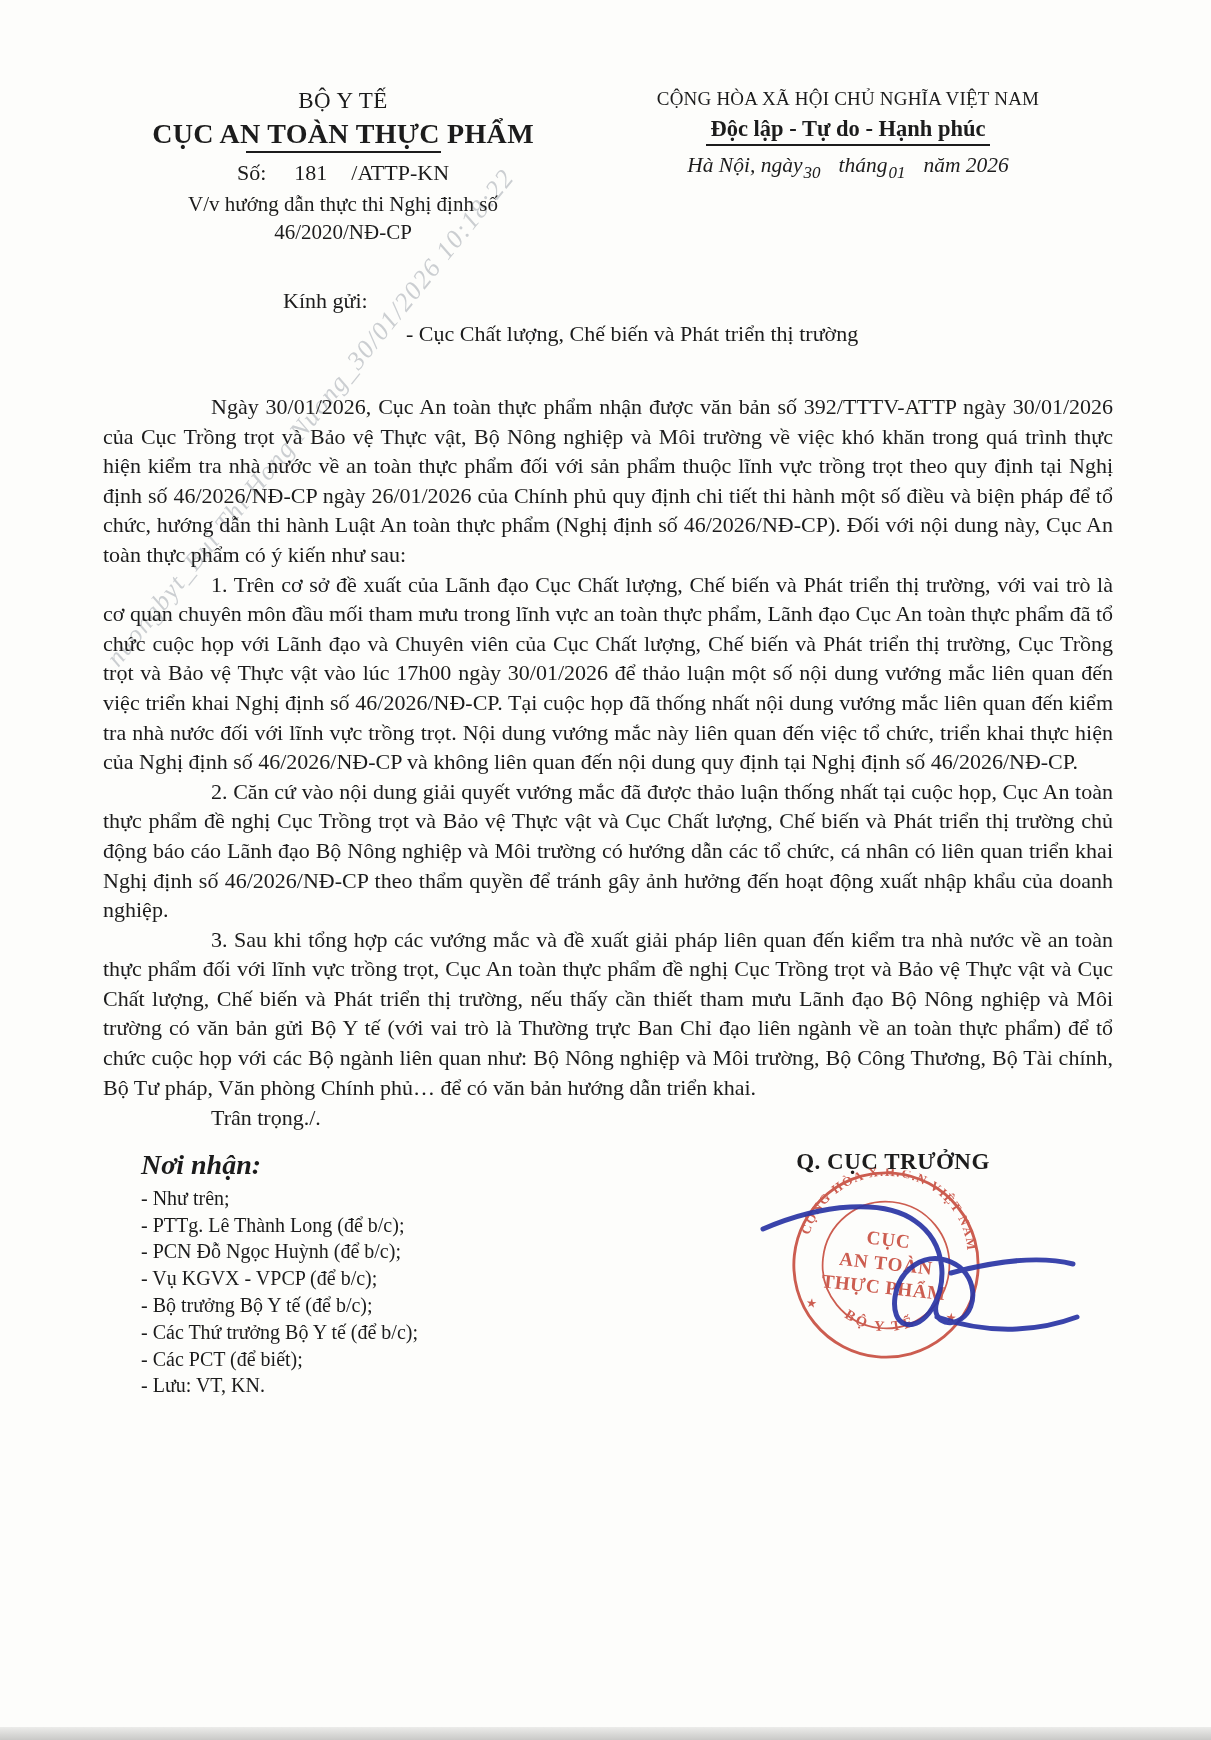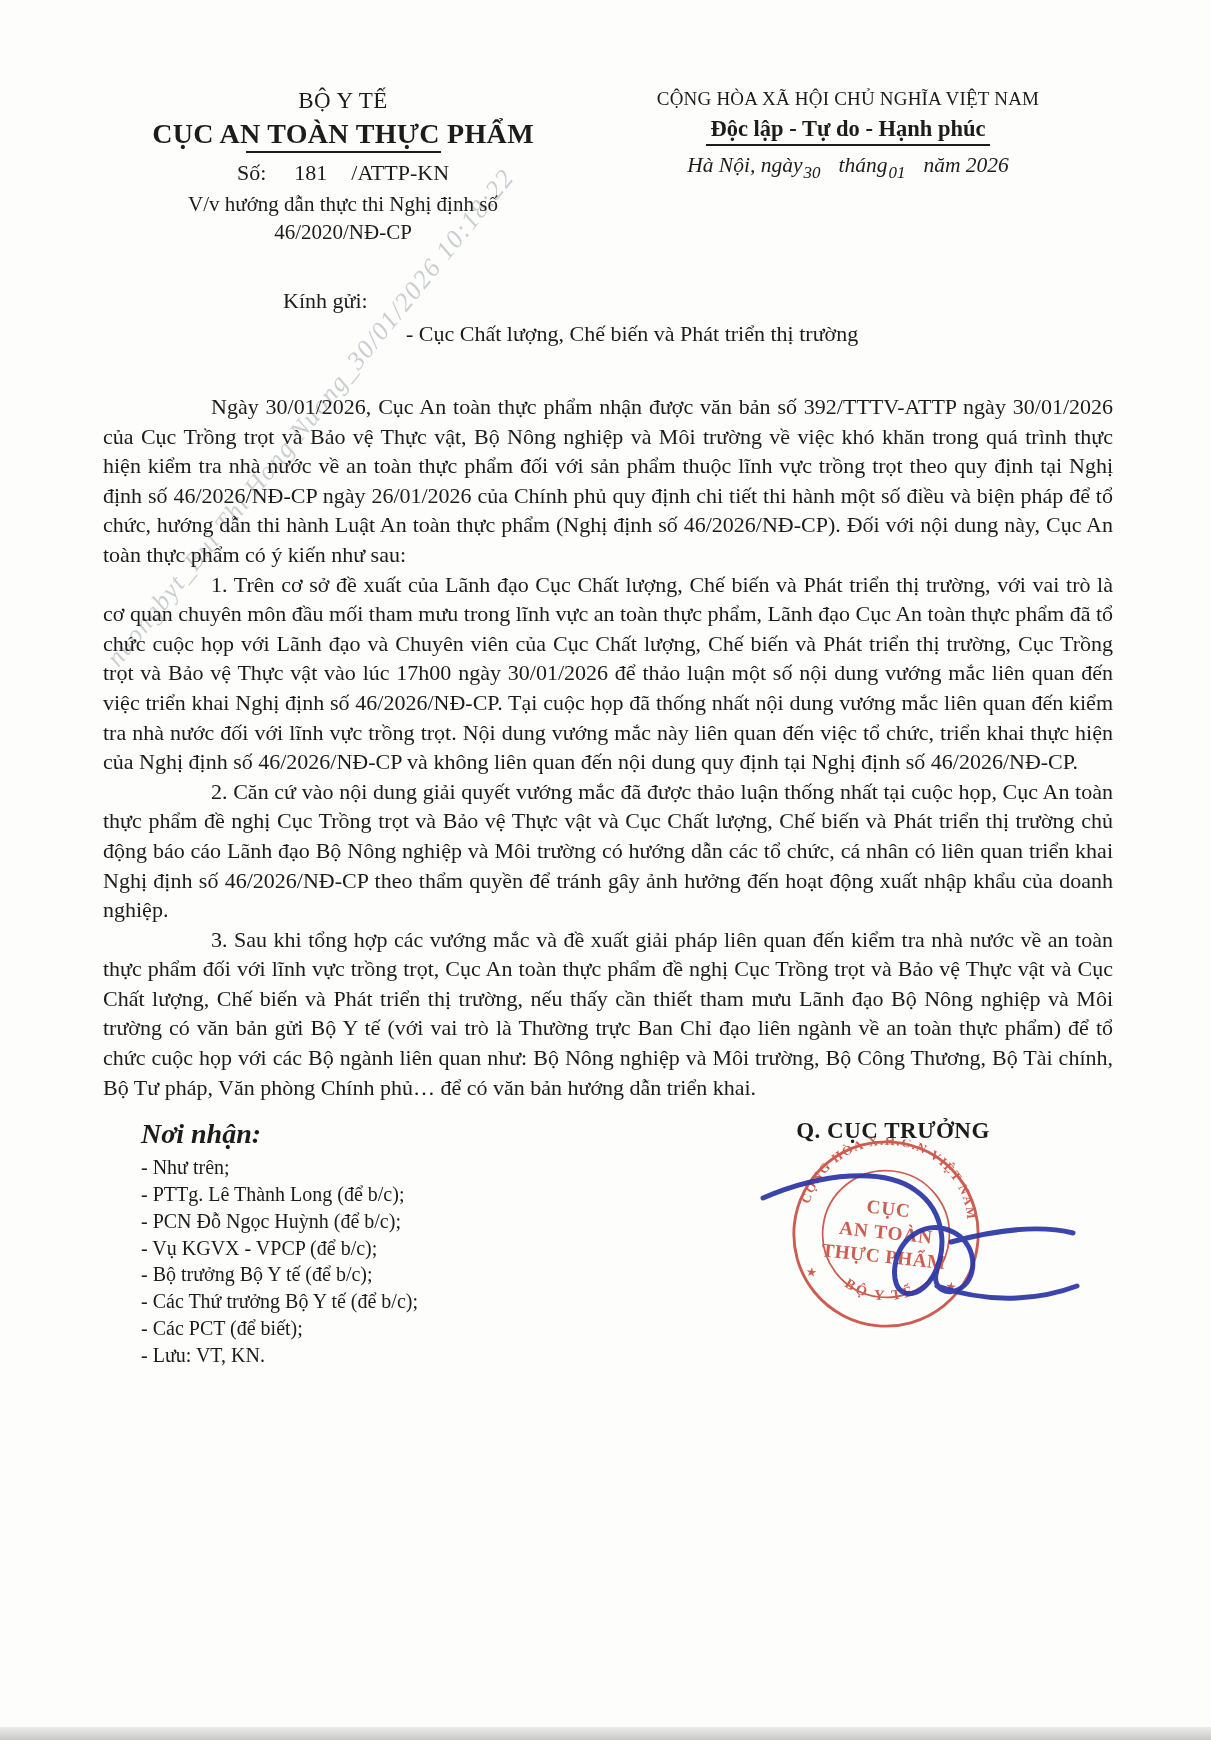--- a/index.html
+++ b/index.html
@@ -137,20 +137,21 @@
       <div class="recipients">
         <div>- Cục Chất lượng, Chế biến và Phát triển thị trường</div>
       </div>
     </div>
 
     <div class="doc-body">
       <p>Ngày 30/01/2026, Cục An toàn thực phẩm nhận được văn bản số 392/TTTV-ATTP ngày 30/01/2026 của Cục Trồng trọt và Bảo vệ Thực vật, Bộ Nông nghiệp và Môi trường về việc khó khăn trong quá trình thực hiện kiểm tra nhà nước về an toàn thực phẩm đối với sản phẩm thuộc lĩnh vực trồng trọt theo quy định tại Nghị định số 46/2026/NĐ-CP ngày 26/01/2026 của Chính phủ quy định chi tiết thi hành một số điều và biện pháp để tổ chức, hướng dẫn thi hành Luật An toàn thực phẩm (Nghị định số 46/2026/NĐ-CP). Đối với nội dung này, Cục An toàn thực phẩm có ý kiến như sau:</p>
       <p>1. Trên cơ sở đề xuất của Lãnh đạo Cục Chất lượng, Chế biến và Phát triển thị trường, với vai trò là cơ quan chuyên môn đầu mối tham mưu trong lĩnh vực an toàn thực phẩm, Lãnh đạo Cục An toàn thực phẩm đã tổ chức cuộc họp với Lãnh đạo và Chuyên viên của Cục Chất lượng, Chế biến và Phát triển thị trường, Cục Trồng trọt và Bảo vệ Thực vật vào lúc 17h00 ngày 30/01/2026 để thảo luận một số nội dung vướng mắc liên quan đến việc triển khai Nghị định số 46/2026/NĐ-CP. Tại cuộc họp đã thống nhất nội dung vướng mắc liên quan đến kiểm tra nhà nước đối với lĩnh vực trồng trọt. Nội dung vướng mắc này liên quan đến việc tổ chức, triển khai thực hiện của Nghị định số 46/2026/NĐ-CP và không liên quan đến nội dung quy định tại Nghị định số 46/2026/NĐ-CP.</p>
       <p>2. Căn cứ vào nội dung giải quyết vướng mắc đã được thảo luận thống nhất tại cuộc họp, Cục An toàn thực phẩm đề nghị Cục Trồng trọt và Bảo vệ Thực vật và Cục Chất lượng, Chế biến và Phát triển thị trường chủ động báo cáo Lãnh đạo Bộ Nông nghiệp và Môi trường có hướng dẫn các tổ chức, cá nhân có liên quan triển khai Nghị định số 46/2026/NĐ-CP theo thẩm quyền để tránh gây ảnh hưởng đến hoạt động xuất nhập khẩu của doanh nghiệp.</p>
       <p>3. Sau khi tổng hợp các vướng mắc và đề xuất giải pháp liên quan đến kiểm tra nhà nước về an toàn thực phẩm đối với lĩnh vực trồng trọt, Cục An toàn thực phẩm đề nghị Cục Trồng trọt và Bảo vệ Thực vật và Cục Chất lượng, Chế biến và Phát triển thị trường, nếu thấy cần thiết tham mưu Lãnh đạo Bộ Nông nghiệp và Môi trường có văn bản gửi Bộ Y tế (với vai trò là Thường trực Ban Chỉ đạo liên ngành về an toàn thực phẩm) để tổ chức cuộc họp với các Bộ ngành liên quan như: Bộ Nông nghiệp và Môi trường, Bộ Công Thương, Bộ Tài chính, Bộ Tư pháp, Văn phòng Chính phủ… để có văn bản hướng dẫn triển khai.</p>
+      <p class="closing">Trân trọng./.</p>
     </div>
 
     <div class="footer">
       <div class="footer-left">
         <div class="noi-nhan">Nơi nhận:</div>
         <div class="nn-item">- Như trên;</div>
         <div class="nn-item">- PTTg. Lê Thành Long (để b/c);</div>
         <div class="nn-item">- PCN Đỗ Ngọc Huỳnh (để b/c);</div>
         <div class="nn-item">- Vụ KGVX - VPCP (để b/c);</div>
         <div class="nn-item">- Bộ trưởng Bộ Y tế (để b/c);</div>

